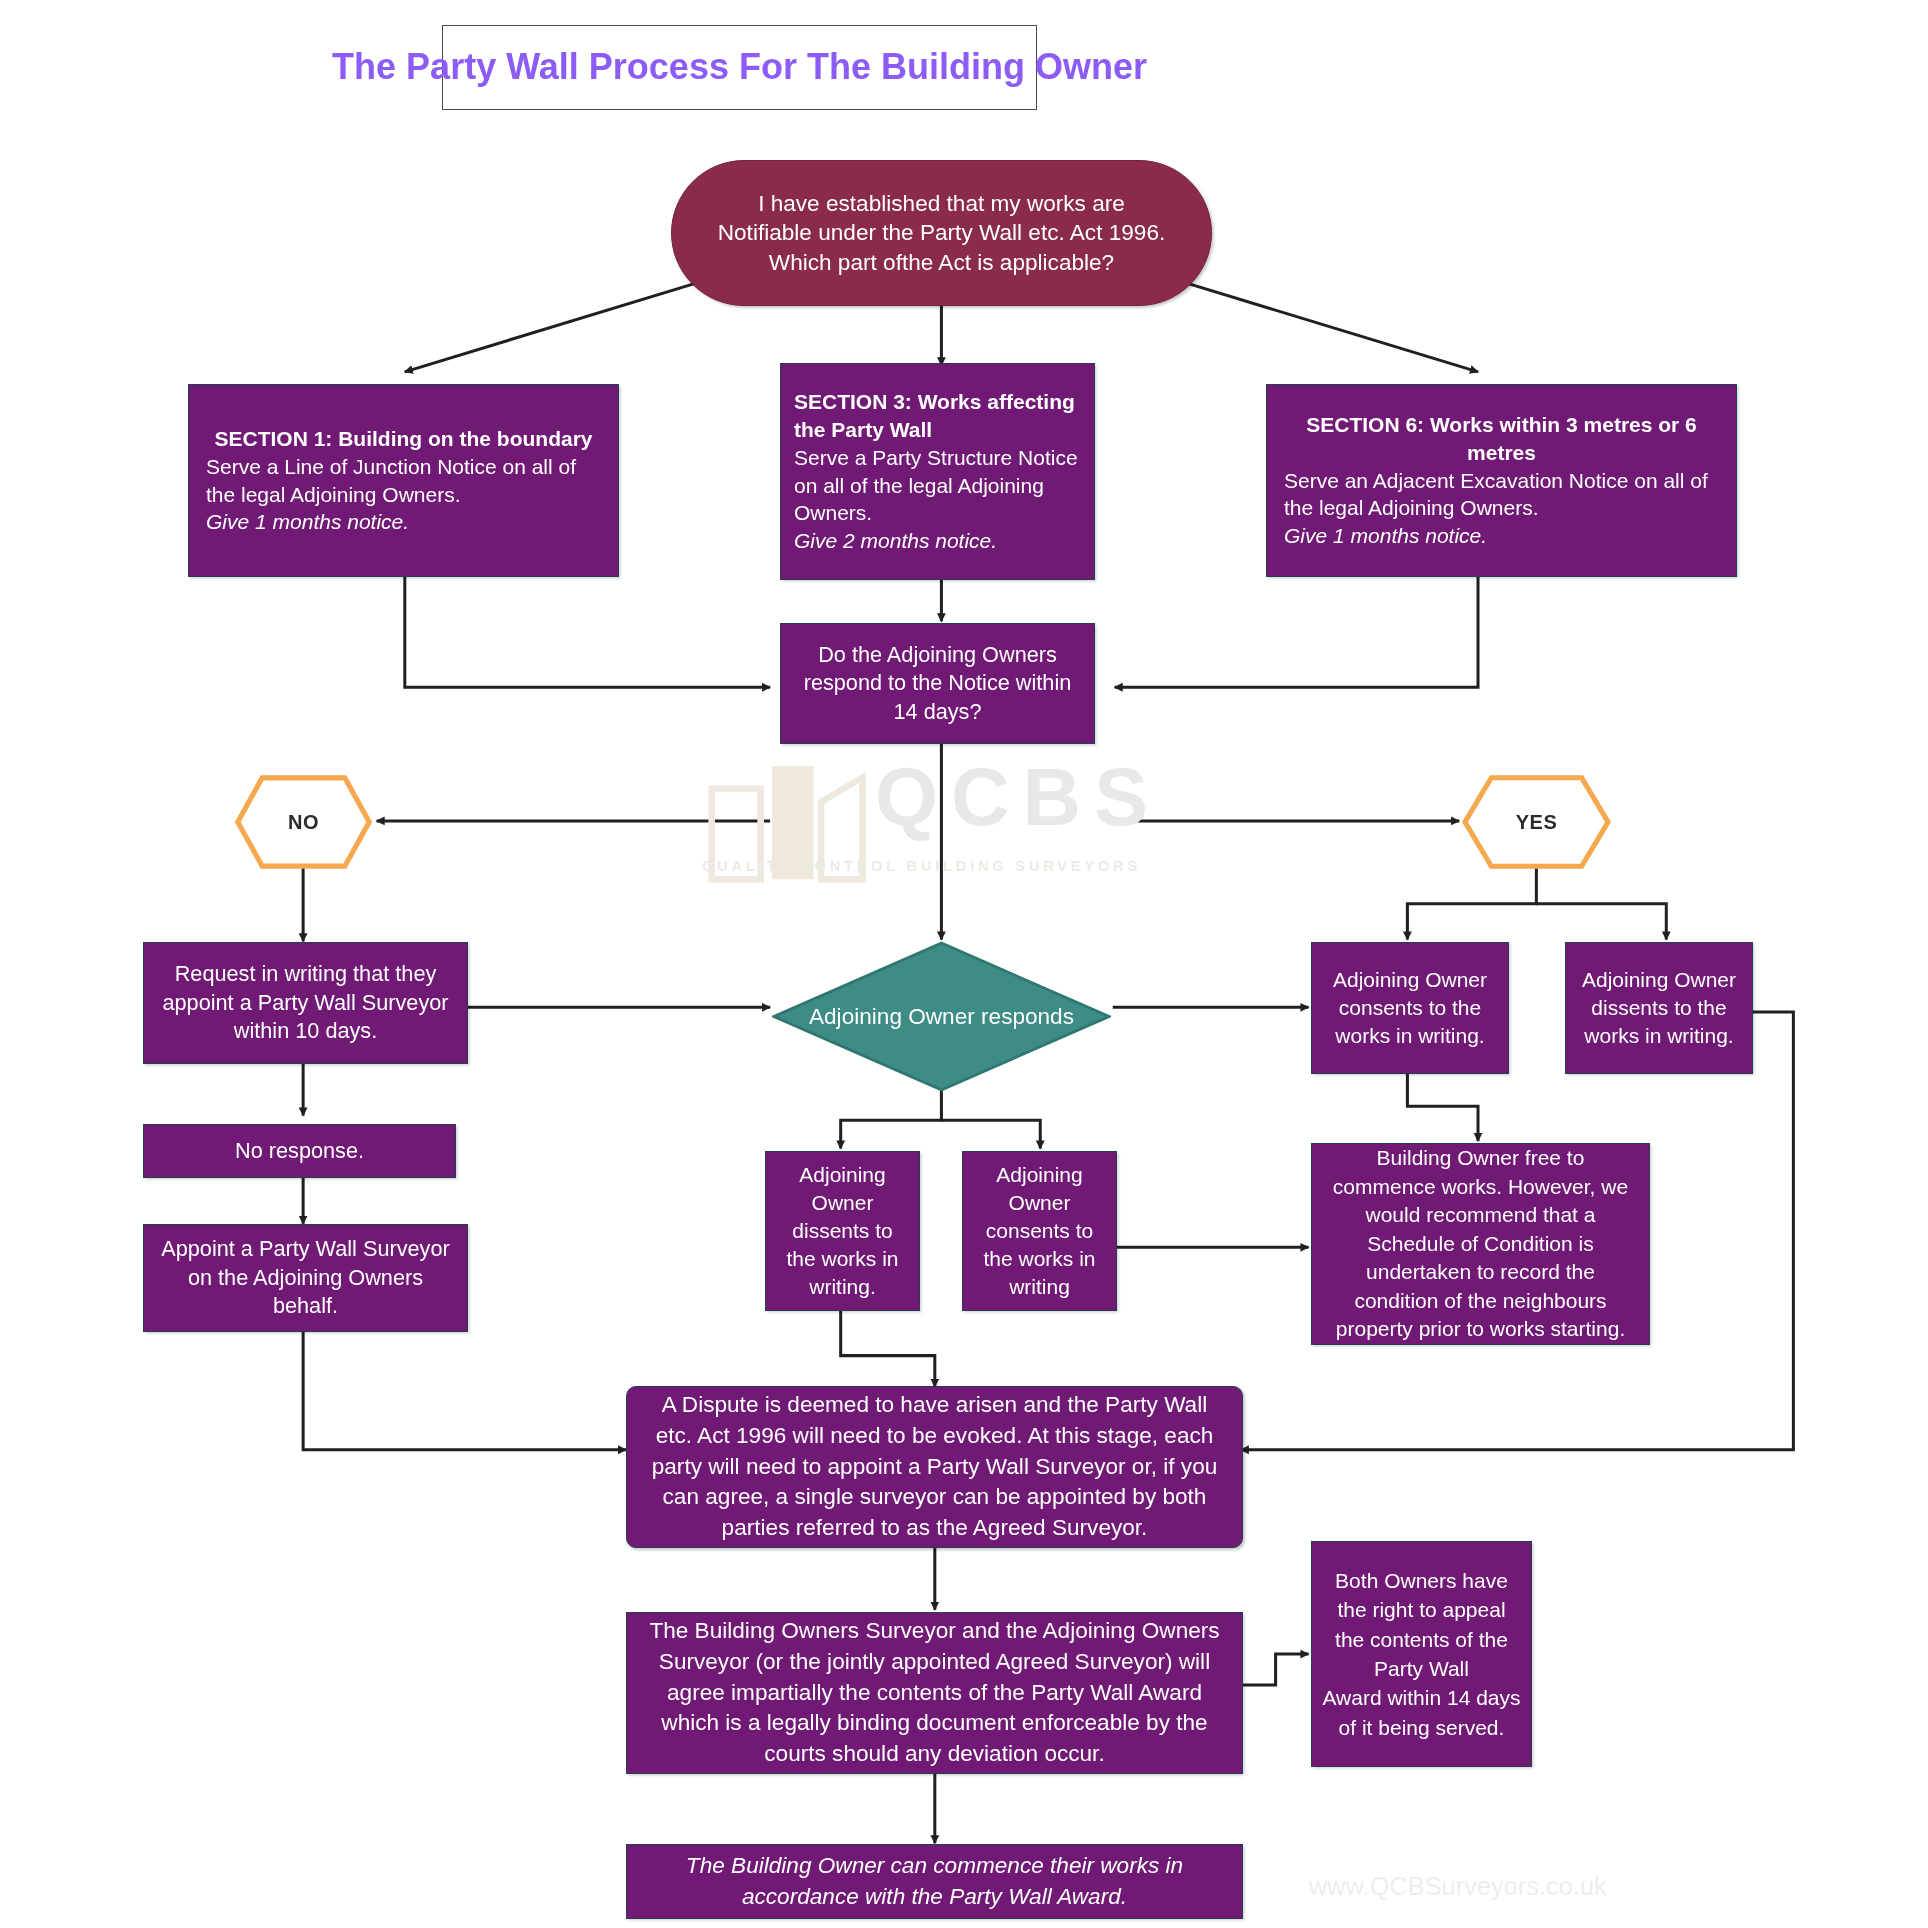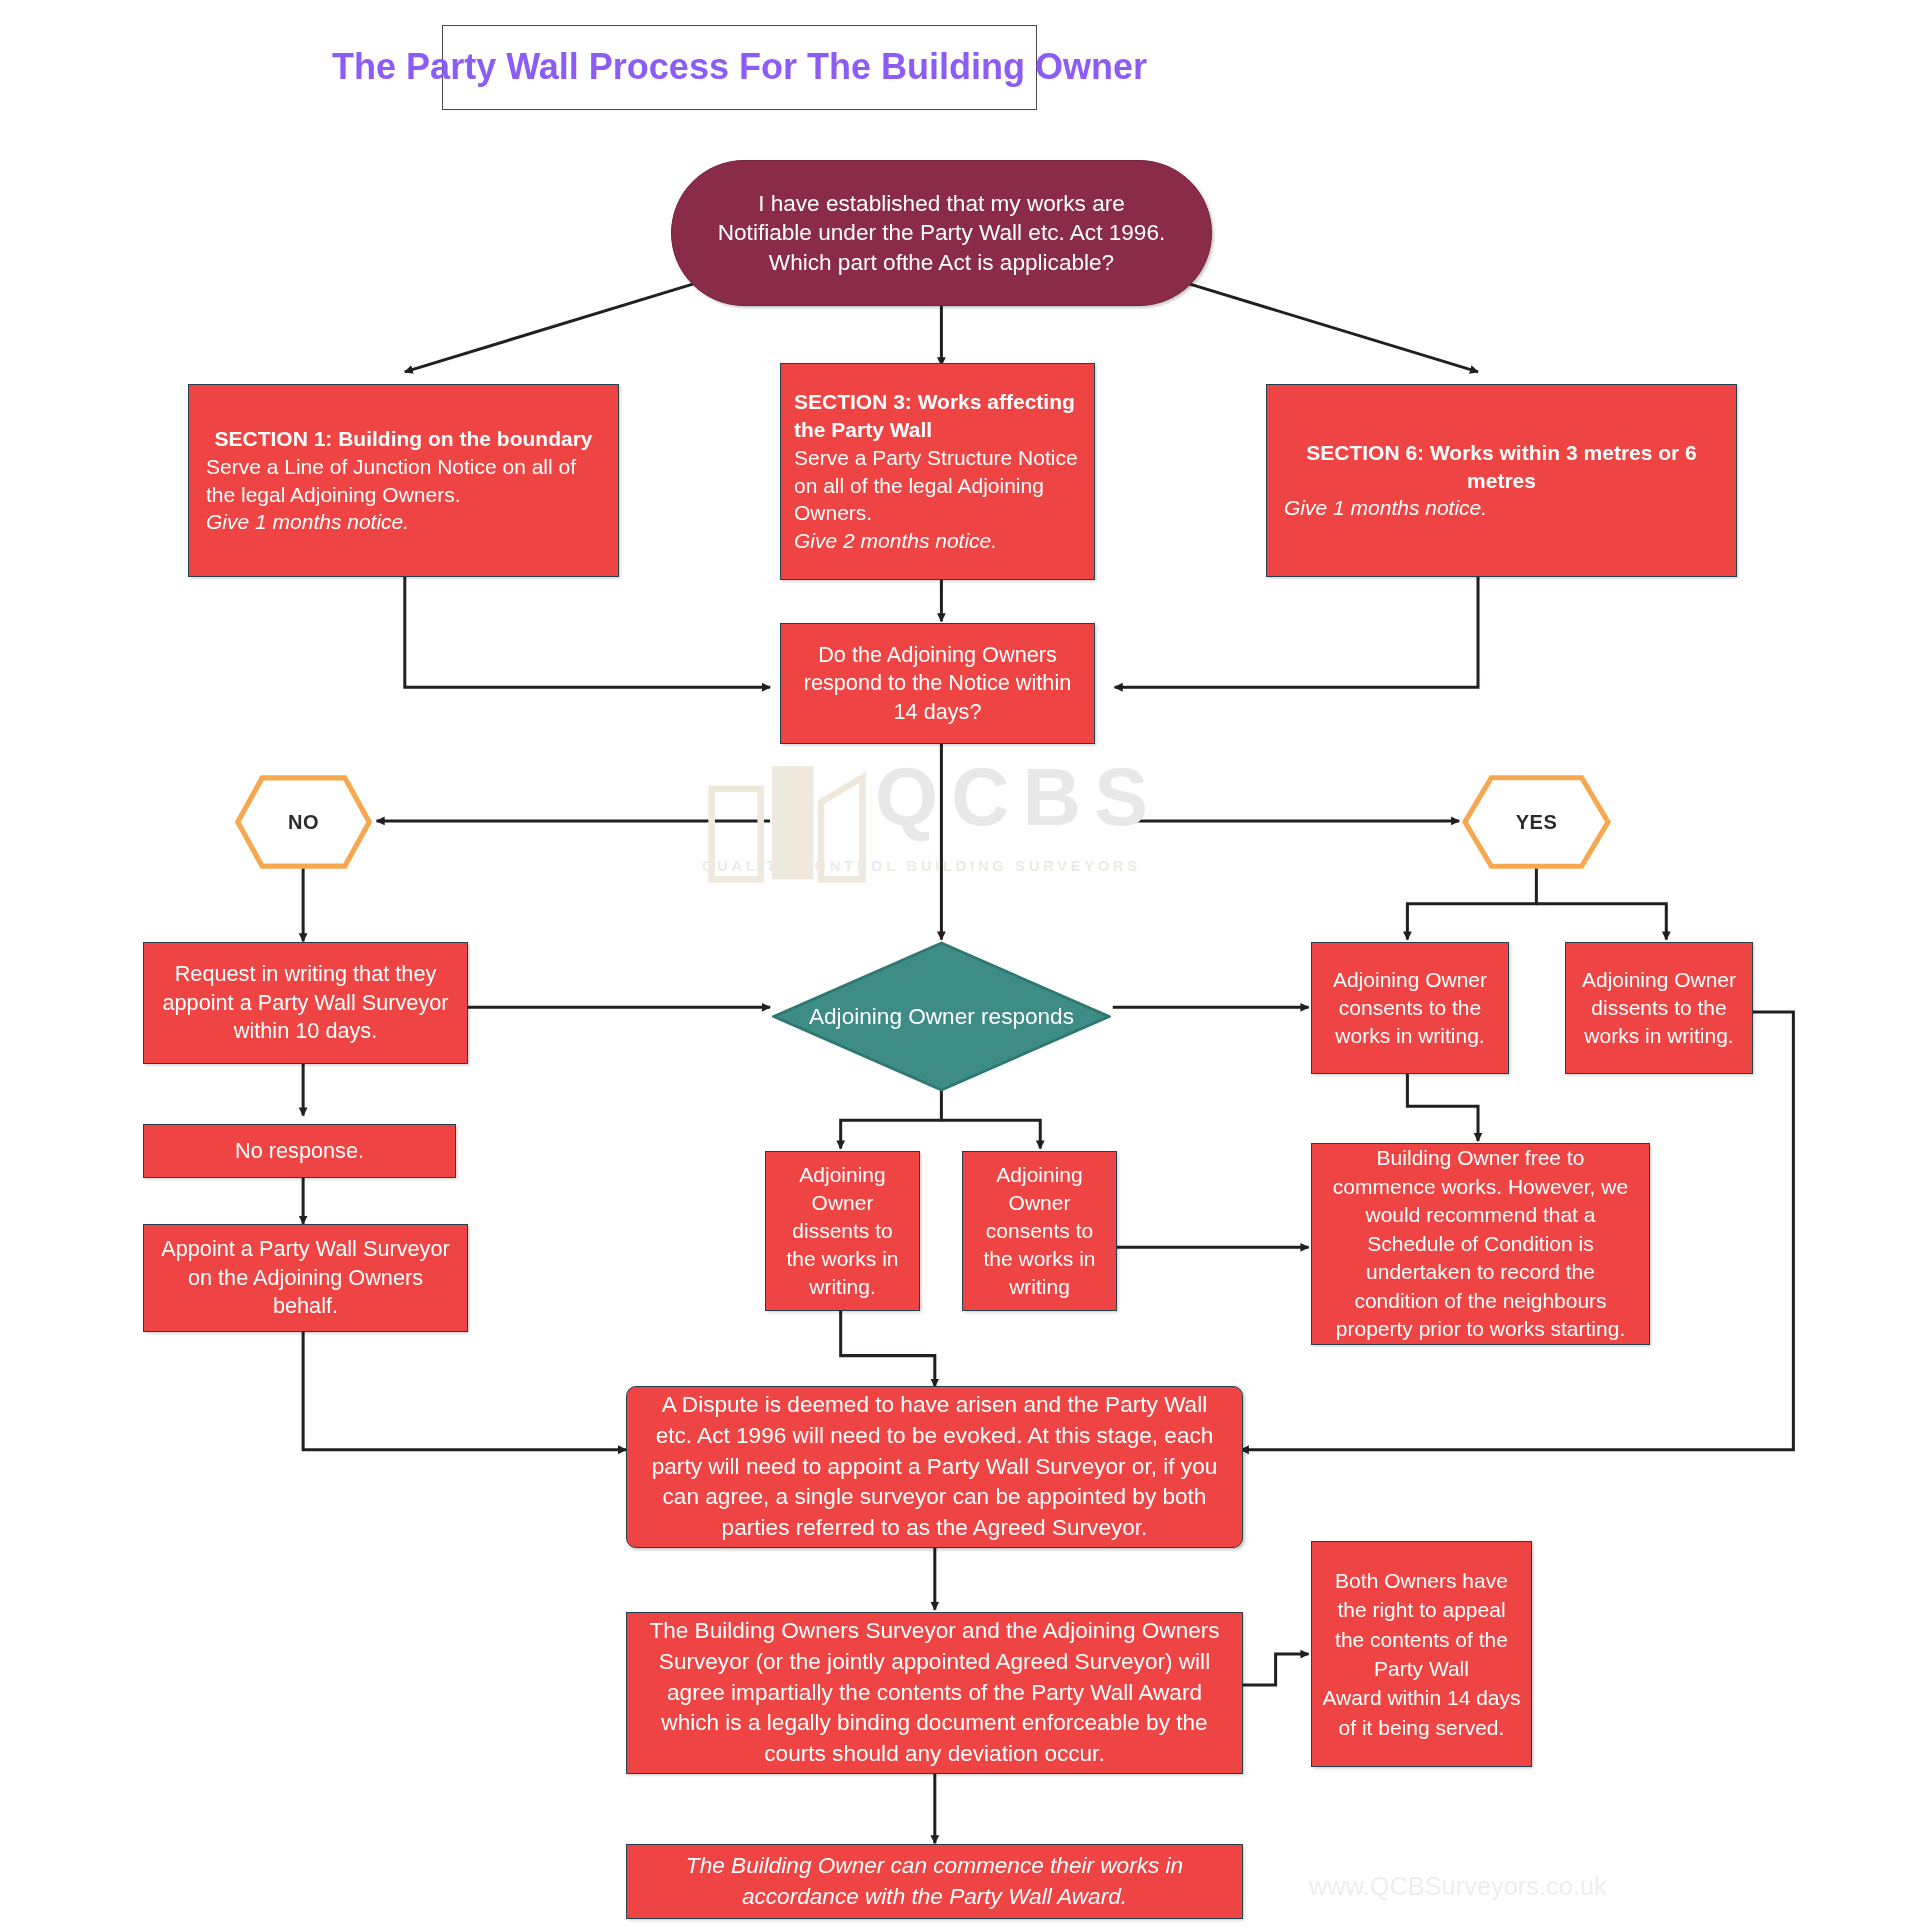--- a/index.html
+++ b/index.html
@@ -38,21 +38,21 @@
 
   
   .node{
     position:absolute;box-sizing:border-box;
     display:flex;align-items:center;justify-content:center;
     text-align:center;color:#ffffff;
   }
   .node .inner{width:100%;padding:0 9.4px;box-sizing:border-box;}
 
   .blue{
-    background:#ef4444;border:1.9px solid #24404f;
+    background:#701a75;border:1.9px solid #24404f;
     box-shadow:1.9px 1.9px 2.8px rgba(0,0,0,0.22);
   }
   .maroon{
     background:#8a2b49;border:1.9px solid #73213c;
     border-radius:85px;
     box-shadow:1.9px 1.9px 2.8px rgba(0,0,0,0.22);
   }
   .blue .hdr{font-weight:bold;display:block;}
   .blue .ital{font-style:italic;display:block;}
   .lefted{text-align:left;}
@@ -170,20 +170,21 @@
   <div class="inner" style="font-size:21px;line-height:1.33;padding:0 13px;">
     <span class="hdr" style="text-align:left;">SECTION 3: Works affecting the Party Wall</span>
     <span>Serve a Party Structure Notice on all of the legal Adjoining Owners.</span>
     <span class="ital">Give 2 months notice.</span>
   </div>
 </div>
 
 <div class="node blue lefted" style="left:1266px;top:384px;width:471px;height:193px;">
   <div class="inner" style="font-size:21px;line-height:1.33;padding:0 17px;">
     <span class="hdr" style="text-align:center;">SECTION 6: Works within 3 metres or 6 metres</span>
+    <span>Serve an Adjacent Excavation Notice on all of the legal Adjoining Owners.</span>
     <span class="ital">Give 1 months notice.</span>
   </div>
 </div>
 
 <div class="node blue" style="left:780px;top:623px;width:315px;height:121px;">
   <div class="inner" style="font-size:21.7px;line-height:1.32;padding:0 11.3px;">Do the Adjoining Owners respond to the Notice within 14 days?</div>
 </div>
 
 <div class="hex" style="left:234px;top:774px;width:139px;height:96px;">
   <svg class="hexshape" width="139" height="96" viewBox="0 0 148 102">

